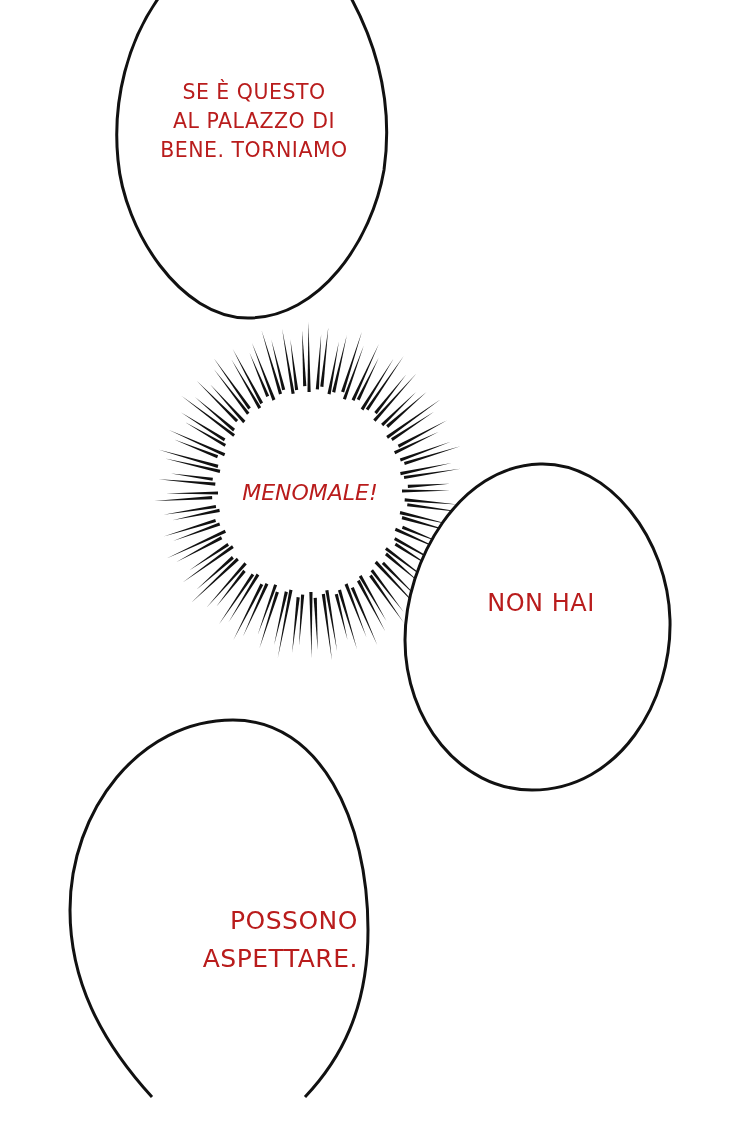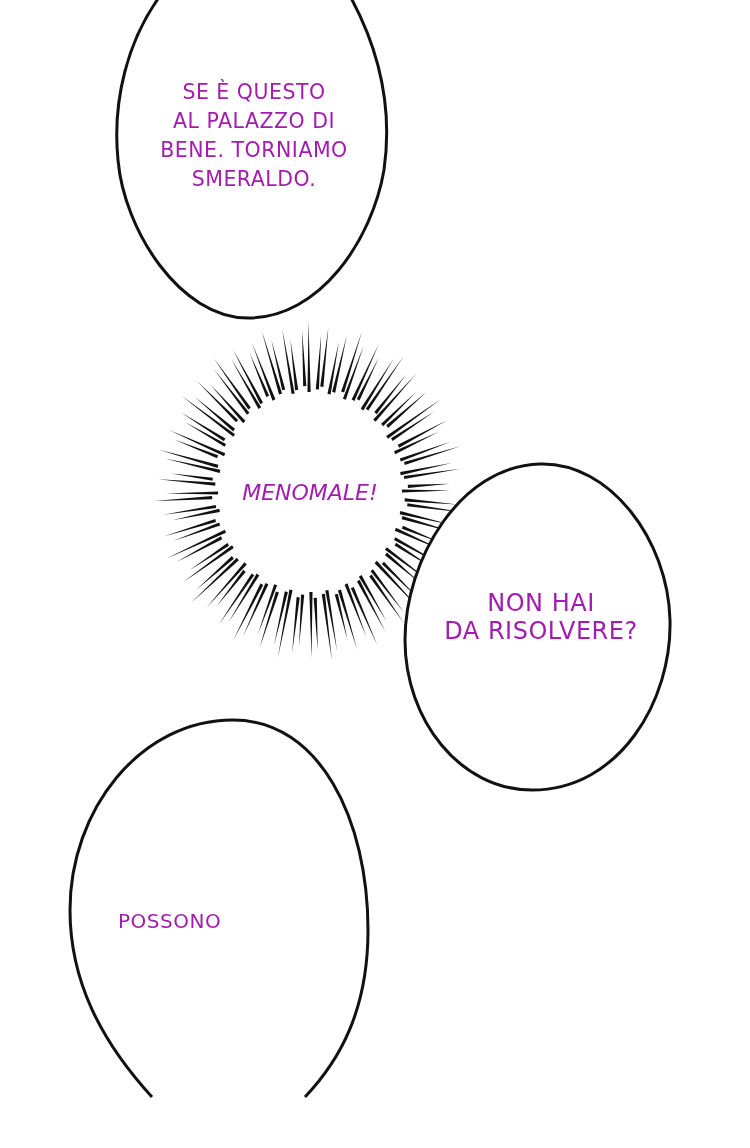--- a/index.html
+++ b/index.html
@@ -16,21 +16,21 @@
     }
     .page-art {
       position: absolute;
       left: 0;
       top: 0;
       width: 750px;
       height: 1148px;
     }
     .bubble-text {
       position: absolute;
-      color: #a21caf;
+      color: #b91c1c;
       text-align: center;
       text-transform: uppercase;
       font-family: "DejaVu Sans", sans-serif;
       font-weight: normal;
       letter-spacing: 0.5px;
       white-space: nowrap;
     }
     .bubble-text .line {
       display: block;
     }
@@ -54,23 +54,23 @@
       left: 430px;
       top: 589px;
       width: 222px;
       font-size: 24px;
       line-height: 28px;
     }
     #text-bottom {
       left: 112px;
       top: 902px;
       width: 240px;
-      font-size: 20px;
+      font-size: 25px;
       line-height: 38px;
-      text-align: left;
+      text-align: right;
       padding-left: 6px;
     }
   </style>
 </head>
 <body>
 
 <svg class="page-art" viewBox="0 0 750 1148" xmlns="http://www.w3.org/2000/svg">
 
   <path d="M 160 -4
            C 128 40, 112 100, 118 160
@@ -187,27 +187,26 @@
            C 100 1040, 70 980, 70 910
            C 70 810, 140 720, 233 720
            C 320 720, 368 820, 368 930
            C 368 1010, 340 1060, 305 1097" fill="#ffffff" stroke="#111111" stroke-width="3"></path>
 </svg>
 
 <div class="bubble-text" id="text-top">
   <span class="line">SE È QUESTO</span>
   <span class="line">AL PALAZZO DI</span>
   <span class="line">BENE. TORNIAMO</span>
-  <span class="line">SMERALDO.</span>
 </div>
 
 <div class="bubble-text" id="text-burst">
   <span class="line">MENOMALE!</span>
 </div>
 
 <div class="bubble-text" id="text-right">
   <span class="line">NON HAI</span>
-  <span class="line">DA RISOLVERE?</span>
 </div>
 
 <div class="bubble-text" id="text-bottom">
   <span class="line">POSSONO</span>
+  <span class="line">ASPETTARE.</span>
 </div>
 
 </body></html>

